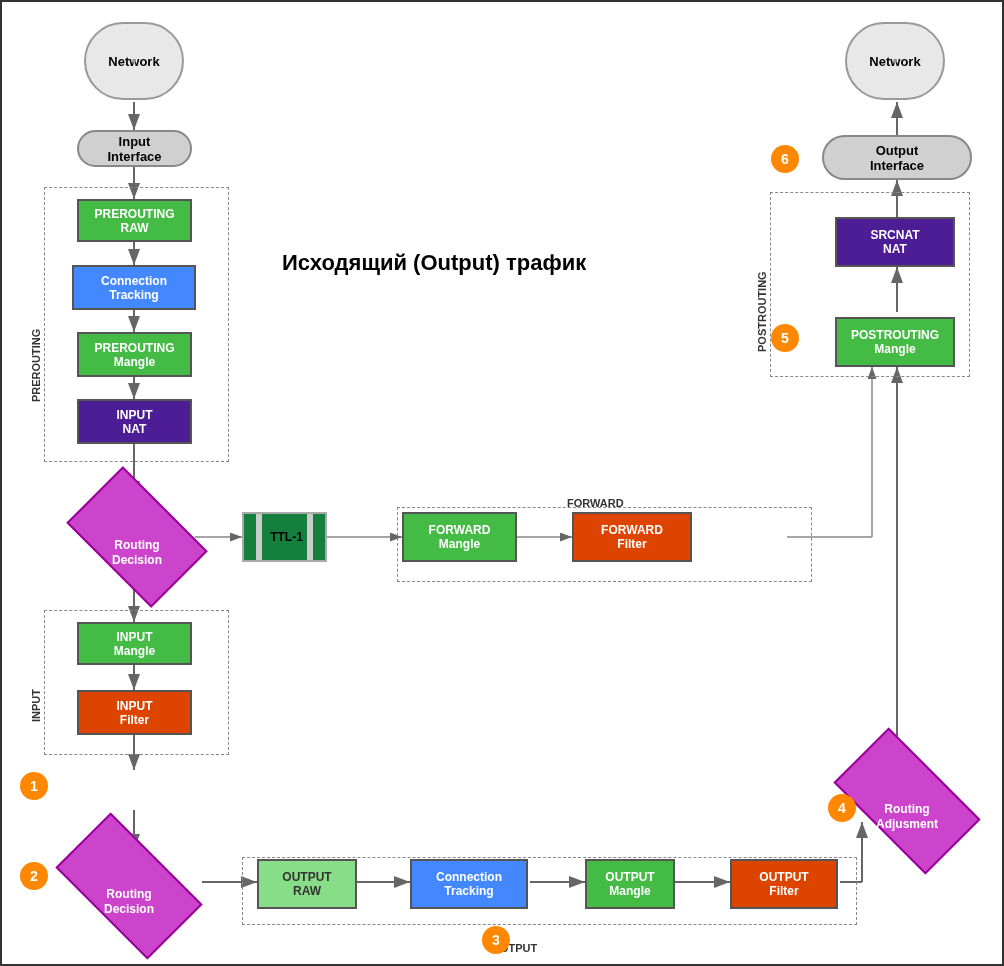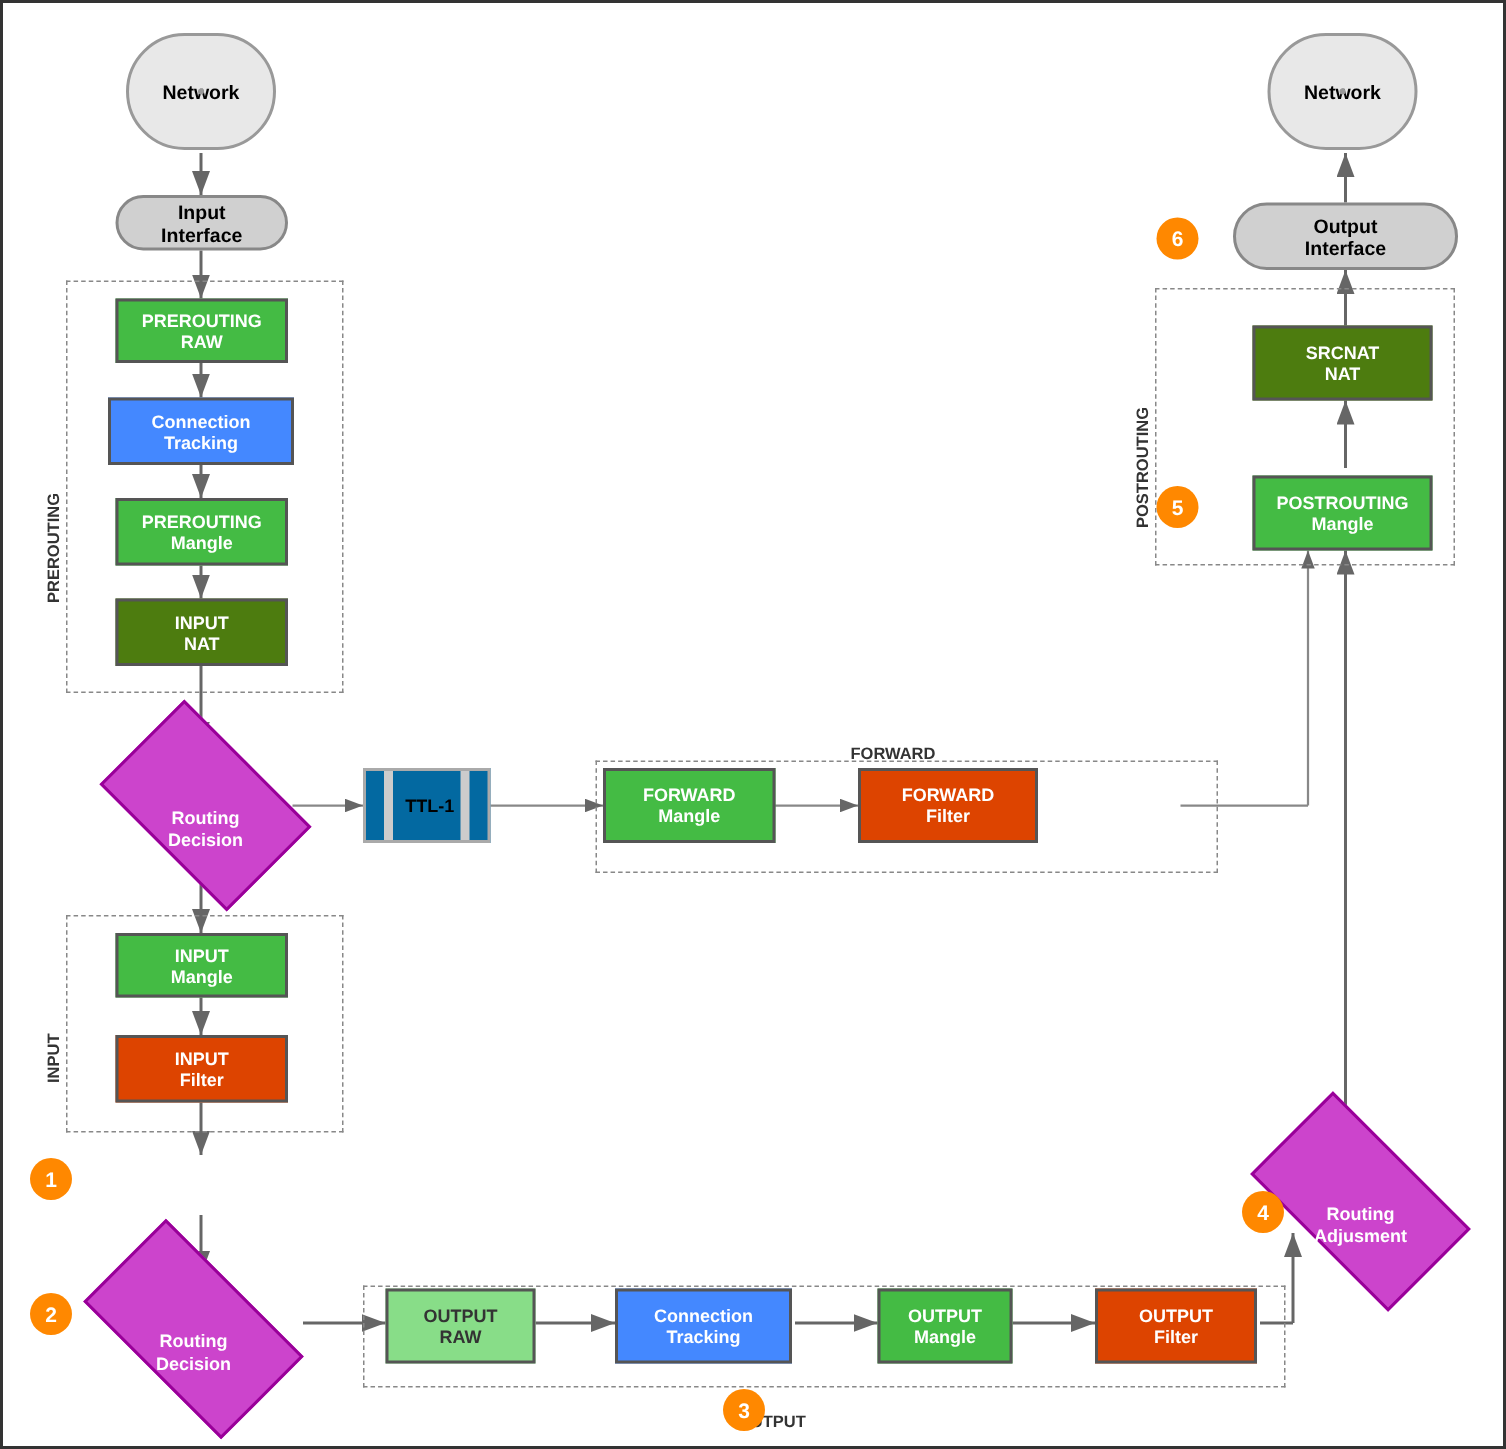--- a/index.html
+++ b/index.html
@@ -84,21 +84,21 @@
       font-size: 12px;
       text-align: center;
       line-height: 1.2;
       margin-top: 31px;
     }
     
     .green { background: #44bb44; color: white; }
     
     .blue { background: #4488ff; color: white; }
     
-    .yellow { background: #4d7c0f; color: white; }
+    .yellow { background: #4c1d95; color: white; }
     
     .lightgreen { background: #88dd88; color: #333; }
     
     .redorange { background: #dd4400; color: white; }
 
     
     .circle-badge {
       position: absolute;
       width: 28px;
       height: 28px;
@@ -210,20 +210,21 @@
 
     <line x1="895" y1="760" x2="895" y2="365" stroke="#666" stroke-width="2" marker-end="url(#arrowhead)"></line>
 
     <line x1="895" y1="310" x2="895" y2="265" stroke="#666" stroke-width="2" marker-end="url(#arrowhead)"></line>
 
     <line x1="895" y1="215" x2="895" y2="178" stroke="#666" stroke-width="2" marker-end="url(#arrowhead)"></line>
 
     <line x1="895" y1="133" x2="895" y2="100" stroke="#666" stroke-width="2" marker-end="url(#arrowhead)"></line>
   </svg>
 
+  <div class="title" style="left:280px; top:248px;">Исходящий (Output) трафик</div>
 
   <div class="cloud" style="left:82px; top:20px; width:100px; height:78px; border-radius:40px;">
     <span>Network</span>
   </div>
 
   <div class="cloud" style="left:843px; top:20px; width:100px; height:78px; border-radius:40px;">
     <span>Network</span>
   </div>
 
   <div class="pill" style="left:75px; top:128px; width:115px; height:37px;">
@@ -261,21 +262,21 @@
 
   <div class="diamond-wrap" style="left:75px; top:495px; width:120px; height:80px;">
     <div class="diamond"></div>
     <span class="diamond-text" style="white-space:pre-line;">Routing
 Decision</span>
   </div>
 
   <div class="section-box" style="left:395px; top:505px; width:415px; height:75px;"></div>
   <div class="forward-label" style="left:565px; top:495px;">FORWARD</div>
 
-  <div class="box" style="left:240px; top:510px; width:85px; height:50px; background:#0369a1; border: 2px solid #aaa;">
+  <div class="box" style="left:240px; top:510px; width:85px; height:50px; background:#15803d; border: 2px solid #aaa;">
     <span style="border-left:6px solid #ccc; padding-left:4px; margin-right:4px; height:100%; display:inline-block;"></span>
     <span>TTL-1</span>
     <span style="border-right:6px solid #ccc; margin-left:4px; height:100%; display:inline-block;"></span>
   </div>
 
   <div class="box green" style="left:400px; top:510px; width:115px; height:50px;">
     <span style="white-space:pre-line;">FORWARD
 Mangle</span>
   </div>
 

